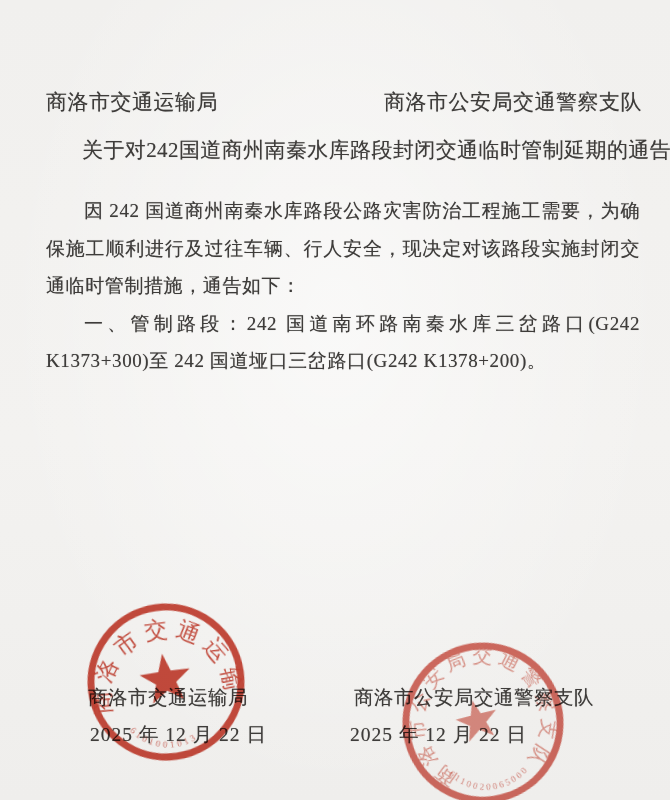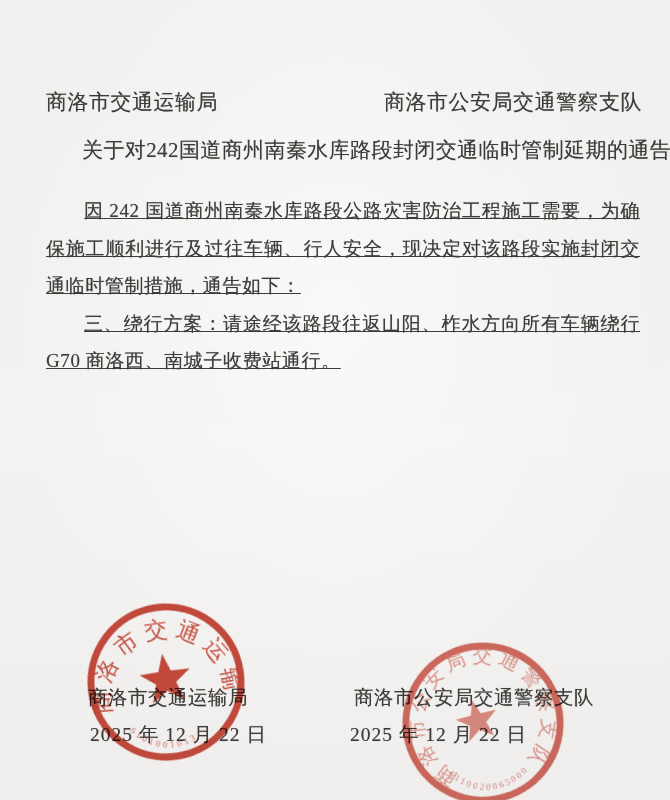--- a/index.html
+++ b/index.html
@@ -22,21 +22,21 @@
     display:flex;justify-content:space-between;
     font-size:21px;letter-spacing:.5px;white-space:nowrap;
   }
   .title{
     position:absolute;top:136px;left:38px;right:26px;
     font-size:21px;letter-spacing:.4px;white-space:nowrap;margin-left:44px;
   }
   .body-block{
     position:absolute;top:192px;left:46px;right:30px;
     font-size:19px;line-height:37.5px;
-    text-align:justify;letter-spacing:.6px;text-decoration:underline;
+    text-align:justify;letter-spacing:.6px;
   }
   .body-block p{margin:0;text-indent:2em;}
   .sig{position:absolute;font-size:19.5px;letter-spacing:.5px;white-space:nowrap;}
   .sig-left-agency{left:88px;top:684px;}
   .sig-left-date{left:90px;top:721px;letter-spacing:1px;}
   .sig-right-agency{left:354px;top:684px;}
   .sig-right-date{left:350px;top:721px;letter-spacing:1px;}
   .seal{
     position:absolute;
     mix-blend-mode:multiply;
@@ -53,21 +53,21 @@
 
   <div class="header-row scan-text">
     <span>商洛市交通运输局</span>
     <span>商洛市公安局交通警察支队</span>
   </div>
 
   <div class="title scan-text">关于对242国道商州南秦水库路段封闭交通临时管制延期的通告</div>
 
   <div class="body-block scan-text">
     <p>因 242 国道商州南秦水库路段公路灾害防治工程施工需要，为确保施工顺利进行及过往车辆、行人安全，现决定对该路段实施封闭交通临时管制措施，通告如下：</p>
-    <p>三、绕行方案：请途经该路段往返山阳、柞水方向所有车辆绕行 G70 商洛西、南城子收费站通行。</p>
+    <p>一、管制路段：242 国道南环路南秦水库三岔路口(G242 K1373+300)至 242 国道垭口三岔路口(G242 K1378+200)。</p>
   </div>
 
   <div class="sig sig-left-agency scan-text">商洛市交通运输局</div>
   <div class="sig sig-left-date scan-text">2025 年 12 月 22 日</div>
   <div class="sig sig-right-agency scan-text">商洛市公安局交通警察支队</div>
   <div class="sig sig-right-date scan-text">2025 年 12 月 22 日</div>
 
   <svg class="seal seal-left" viewBox="0 0 172 172">
     <defs>
       <path id="sealLeftTop" d="M 29.8,113.4 A 58,58 0 1 1 142.2,113.4" fill="none"></path>

